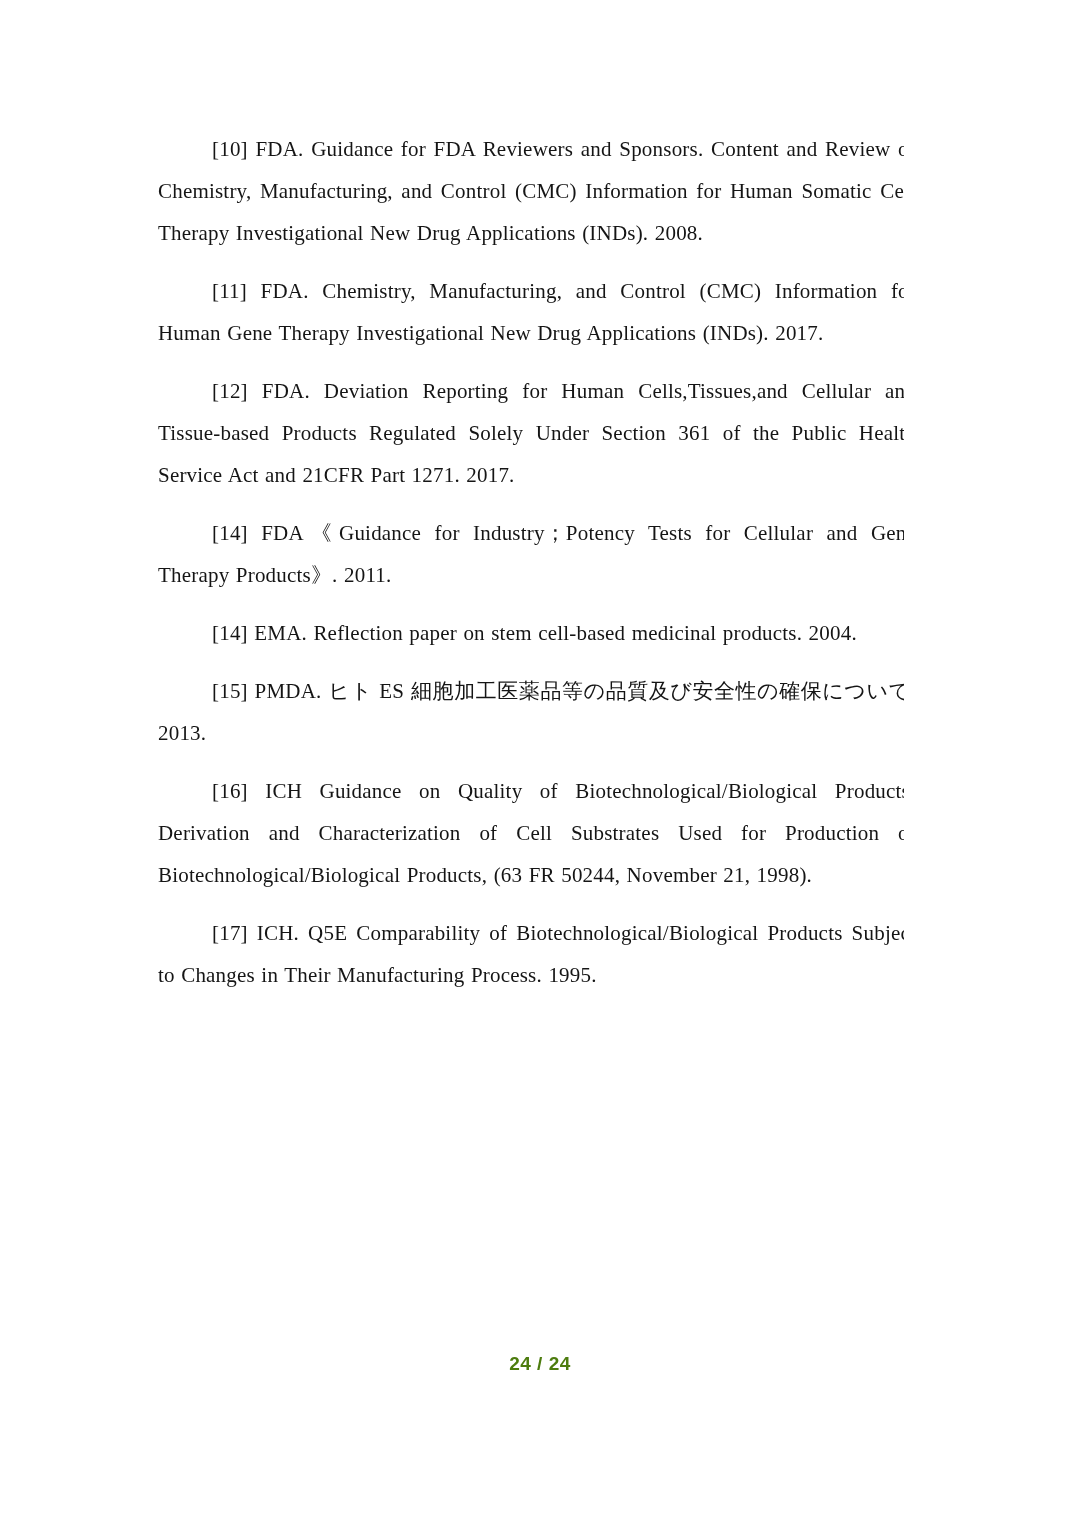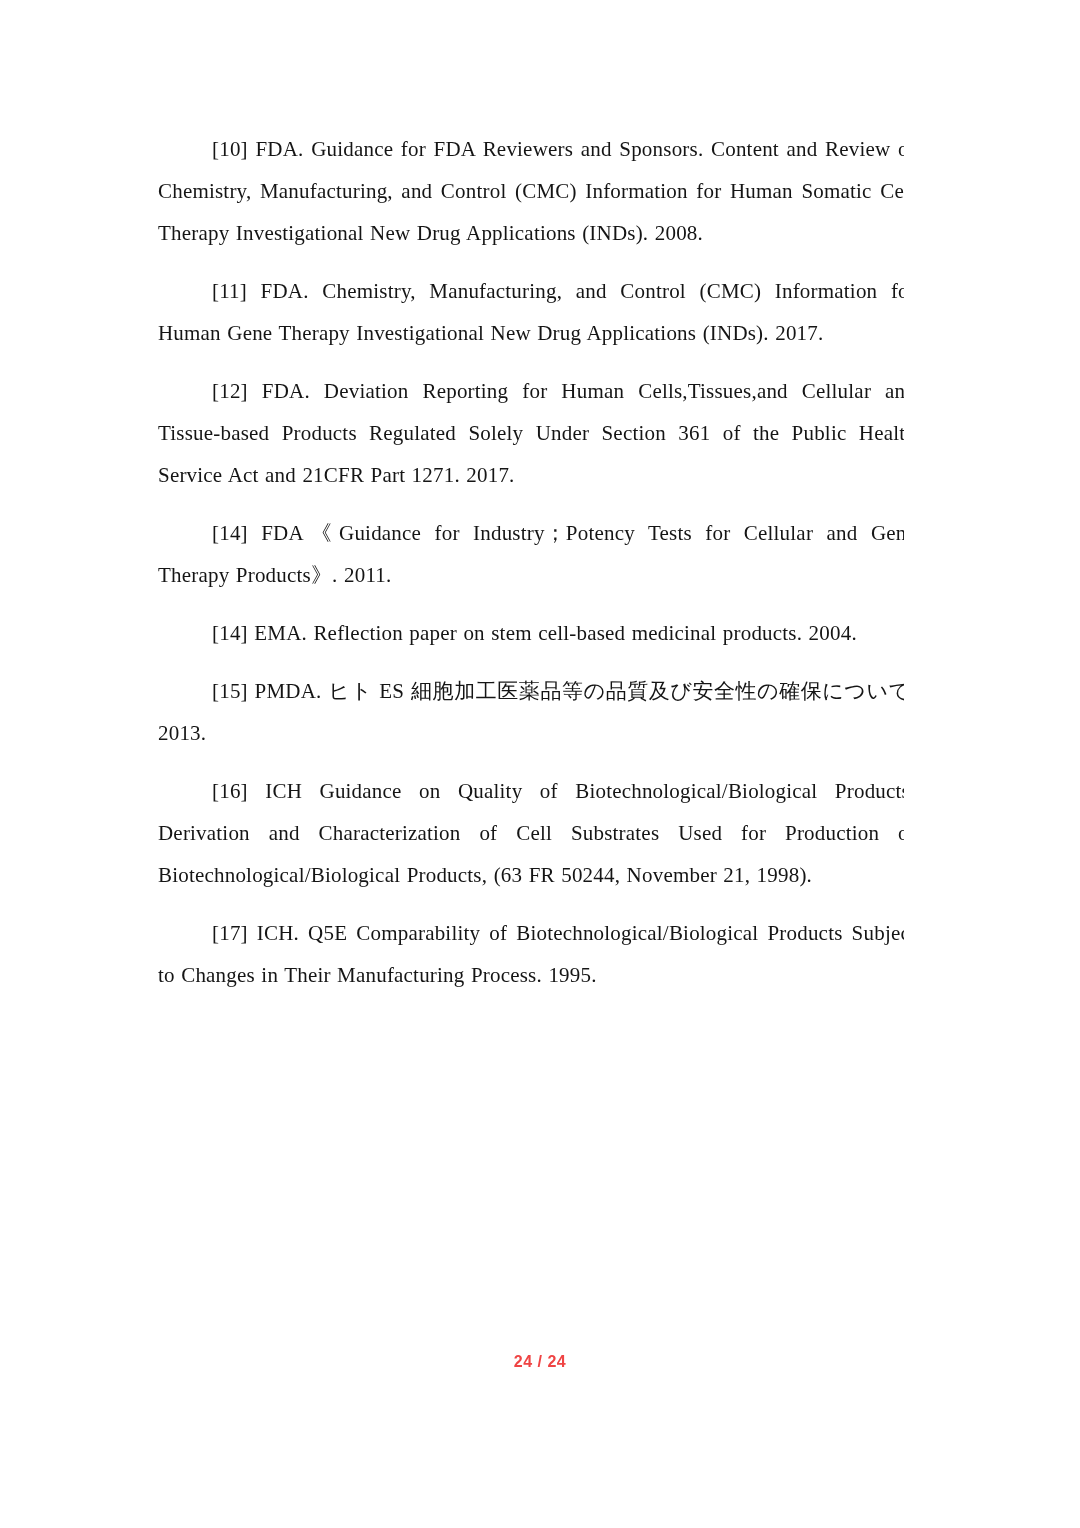--- a/index.html
+++ b/index.html
@@ -34,22 +34,22 @@
   .footer {
     position: absolute;
     left: 0;
     width: 1080px;
     top: 1353px;
     text-align: center;
   }
   .page-number {
     font-family: "Liberation Sans", "DejaVu Sans", sans-serif;
     font-weight: 700;
-    font-size: 16px;
-    color: #ef4444;
+    font-size: 19px;
+    color: #4d7c0f;
     letter-spacing: 0.5px;
     text-align: center;
   }
 </style>
 </head>
 <body>
 
 <div class="page">
   <div class="content">
     <p class="ref">[10] FDA. Guidance for FDA Reviewers and Sponsors. Content and Review of Chemistry, Manufacturing, and Control (CMC) Information for Human Somatic Cell Therapy Investigational New Drug Applications (INDs). 2008.</p>

